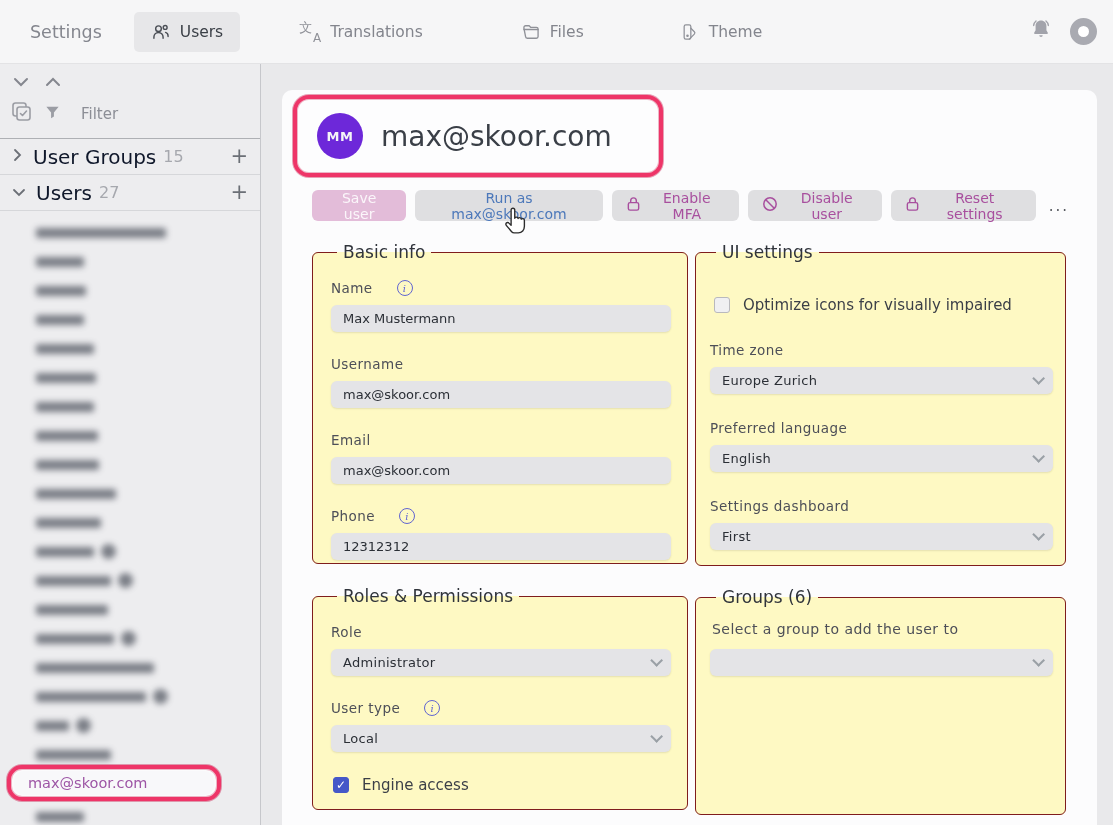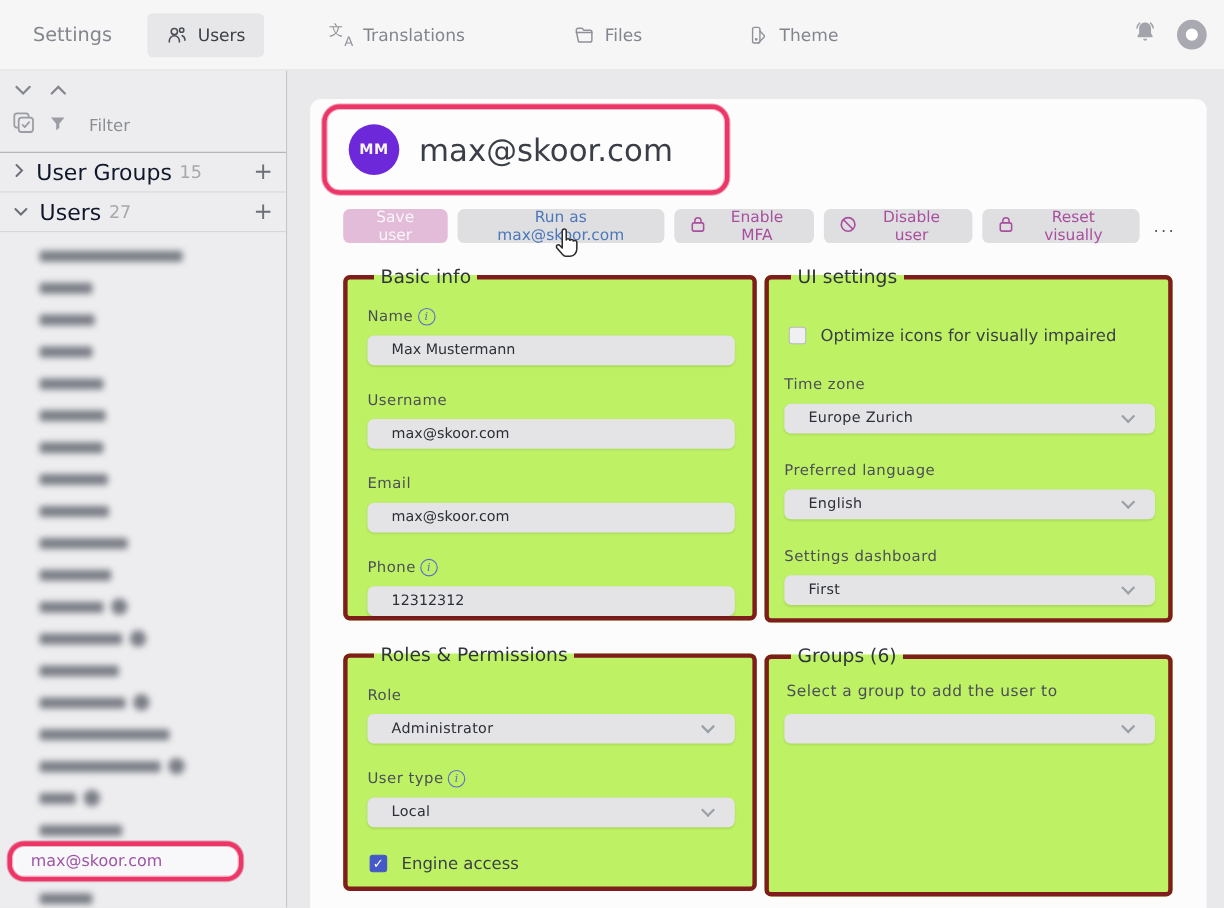--- a/index.html
+++ b/index.html
@@ -63,35 +63,35 @@
     border-radius:6px; padding:0 14px; font-size:14px; background:#dfdfe1; cursor:pointer;
     font-family:inherit; }
   .btn.save { background:#e3bcd9; color:#fbf6fa; }
   .btn.runas { color:#4c78ba; }
   .btn.purple { color:#a84f9e; }
   .more-dots { color:#55585e; font-size:15px; letter-spacing:2px; margin-left:4px; cursor:pointer; }
 
   .grid { display:flex; gap:7px; margin-top:21px; }
   .col-left { width:376px; display:flex; flex-direction:column; gap:22px; }
   .col-right { width:371px; display:flex; flex-direction:column; gap:21px; }
-  fieldset { border:4px solid #7f1d1d; border-radius:6px; background:#bef264; }
+  fieldset { border:1px solid #7f1d1d; border-radius:6px; background:#fef9c3; }
   legend { font-size:17px; color:#30343b; padding:0 6px; margin-left:6px; }
   .fs-basic { height:322px; padding:4px 16px 0 18px; }
   .fs-ui { height:324px; padding:8px 12px 0 14px; }
   .fs-roles { height:224px; padding:18px 16px 0 18px; }
   .fs-groups { height:228px; padding:2px 12px 0 14px; }
 
-  .field-label { display:flex; align-items:center; gap:4px; color:#4d4f58; font-size:13.5px;
+  .field-label { display:flex; align-items:center; gap:24px; color:#4d4f58; font-size:13.5px;
     letter-spacing:.45px; margin-bottom:9px; }
   .info-badge { width:16px; height:16px; border-radius:50%; border:1.4px solid #6165d1;
     color:#6165d1; font-size:10px; font-style:italic; font-family:"DejaVu Serif",serif;
     display:inline-flex; align-items:center; justify-content:center; cursor:pointer; }
   .text-input, .select { height:27px; background:#e4e4e7; border-radius:6px;
     box-shadow:0 1px 2px rgba(0,0,0,.10); display:flex; align-items:center;
-    padding:0 22px; font-size:13px; color:#2b2f36; cursor:pointer; }
+    padding:0 12px; font-size:13px; color:#2b2f36; cursor:pointer; }
   .field-group { margin-bottom:24px; }
   .select { justify-content:space-between; letter-spacing:.3px; }
   .chevron-down { width:9px; height:9px; border-right:2px solid #9aa0a6; border-bottom:2px solid #9aa0a6;
     transform:rotate(45deg) translateY(-3px); }
   .check-row { display:flex; align-items:center; gap:13px; font-size:15px; color:#3b3f47; }
   .checkbox { width:16px; height:16px; border-radius:3px; border:1px solid #b9b9bd; background:#f0f0f2; cursor:pointer; }
   .checkbox.checked { background:#4558c8; border-color:#4558c8; color:#fff; font-size:12px;
     display:flex; align-items:center; justify-content:center; }
   .ui-check { margin:26px 0 28px 4px; }
   .helper-label { color:#4d4f58; font-size:14px; letter-spacing:.45px; margin:12px 0 12px 2px; }
@@ -312,21 +312,21 @@
       </span>
       <span>Disable user</span>
     </button>
     <button class="btn purple">
       <span>
         <svg width="15" height="16" viewBox="0 0 16 17" fill="none" stroke="#a84f9e" stroke-width="1.5" stroke-linejoin="round">
           <rect x="2.5" y="7" width="11" height="8" rx="1.8"></rect>
             <path d="M5 7V5a3 3 0 0 1 6 0v2"></path>
         </svg>
       </span>
-      <span>Reset visually</span>
+      <span>Reset settings</span>
     </button>
     <span class="more-dots">...</span>
   </div>
 
   <div class="grid">
 
     <div class="col-left">
       <fieldset class="fs-basic">
         <legend>Basic info</legend>
 

